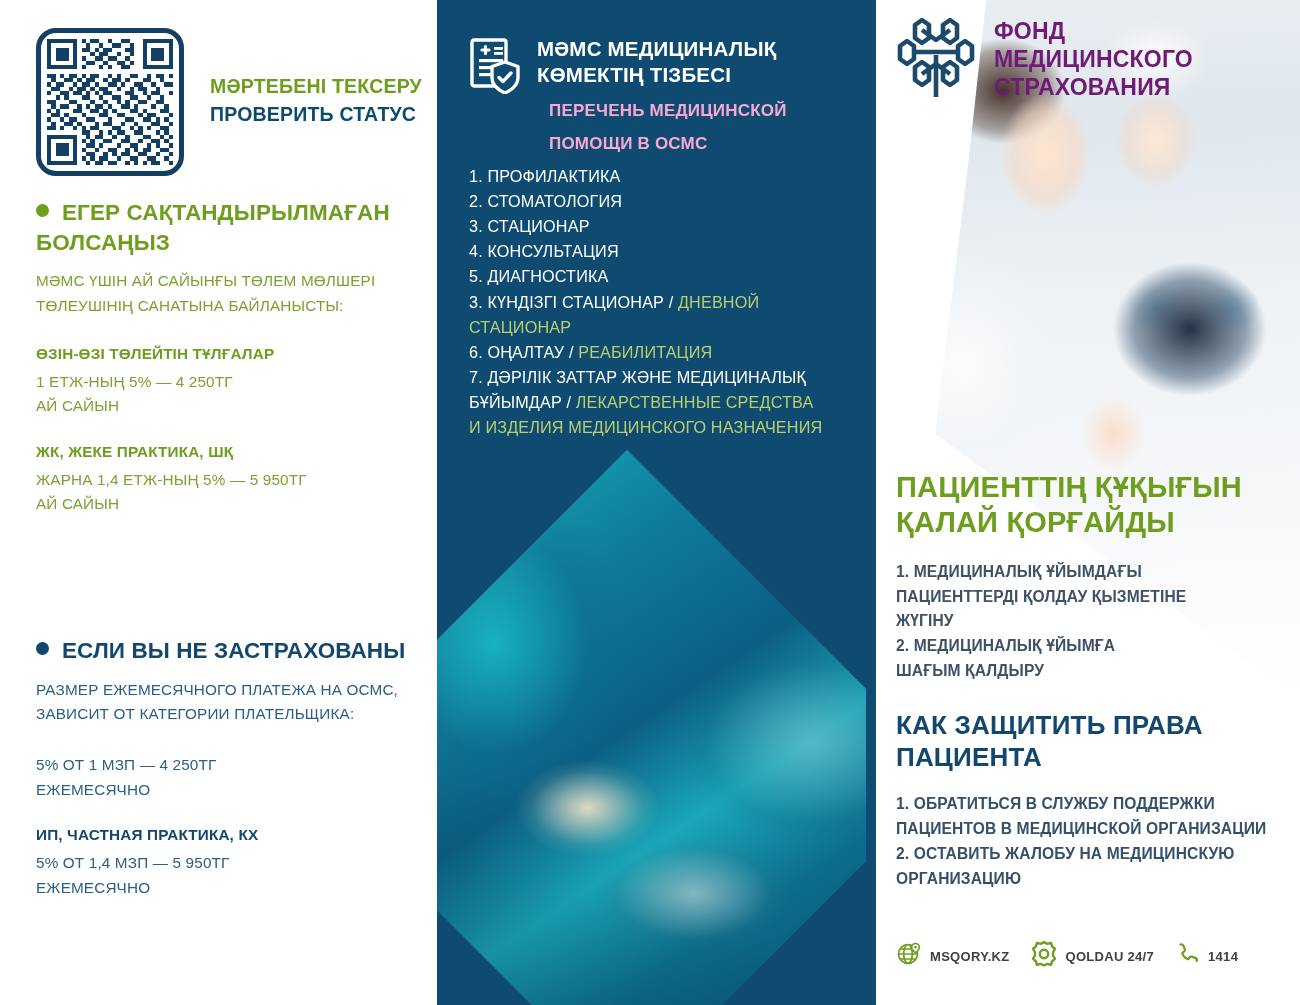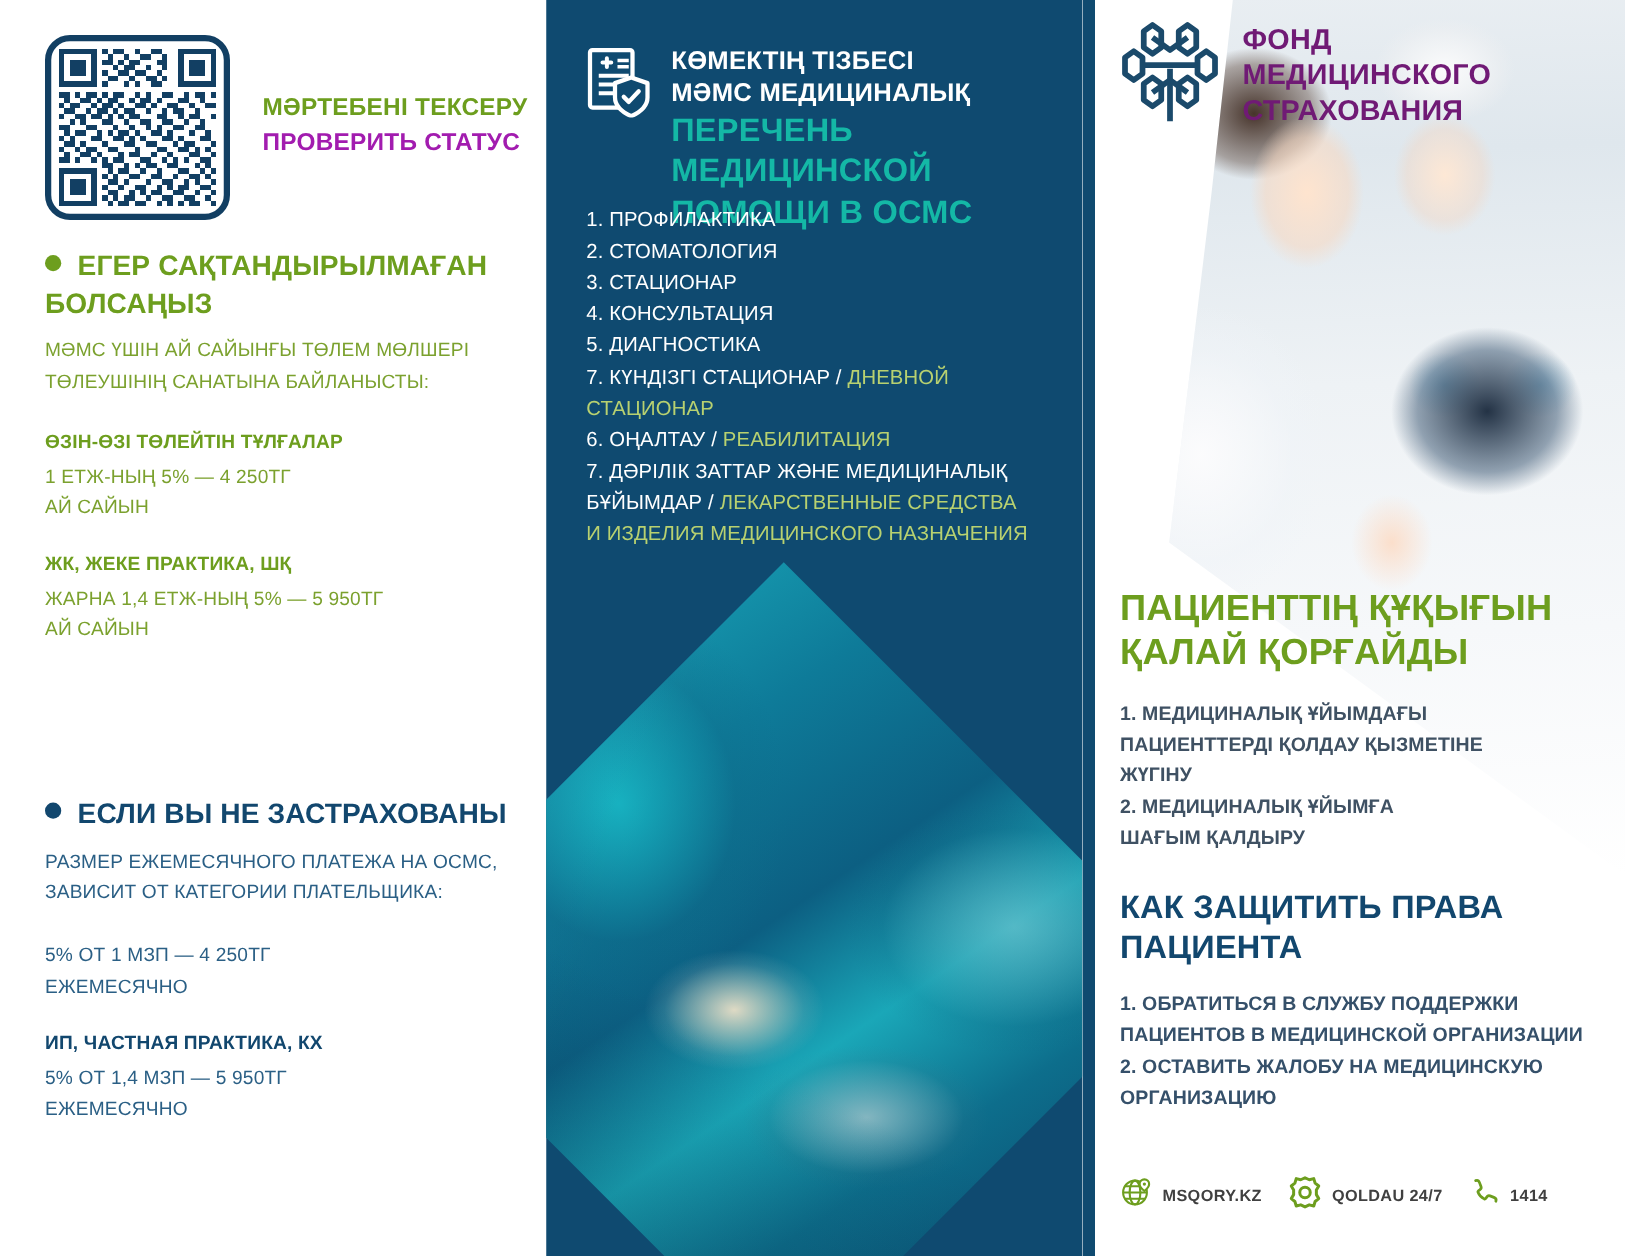--- a/index.html
+++ b/index.html
@@ -69,21 +69,21 @@
   .qr-labels { padding-bottom: 4px; }
   .qr-label-kk {
     color: #6d9e1e;
     font-size: 19.5px;
     font-weight: bold;
     letter-spacing: 0.2px;
     line-height: 1.45;
     white-space: nowrap;
   }
   .qr-label-ru {
-    color: #a21caf;
+    color: #0c4a6e;
     font-size: 19.5px;
     font-weight: bold;
     letter-spacing: 0.2px;
     line-height: 1.45;
     white-space: nowrap;
   }
 
   .section-kk { position: absolute; left: 36px; top: 198px; width: 392px; }
   .section-ru { position: absolute; left: 36px; top: 636px; width: 392px; }
 
@@ -144,26 +144,26 @@
   .center-title { padding-top: 0; }
   .ct-kk {
     color: #ffffff;
     font-size: 20.5px;
     font-weight: bold;
     line-height: 1.26;
     letter-spacing: 0.2px;
     margin: 0;
   }
   .ct-ru {
-    color: #14b8a6;
-    font-size: 26px;
+    color: #f9a8d4;
+    font-size: 17px;
     font-weight: bold;
     line-height: 1.26;
     letter-spacing: 0.2px;
-    margin: 0;
+    margin: 12px;
   }
 
   .center-list {
     position: absolute;
     left: 32px; top: 164px;
     width: 390px;
     margin: 0; padding: 0;
     list-style: none;
   }
   .center-list li {
@@ -592,34 +592,34 @@
           <rect x="25" y="9" width="9" height="2.8" fill="#ffffff"></rect>
           <rect x="25" y="14" width="9" height="2.8" fill="#ffffff"></rect>
           <rect x="10" y="21" width="24" height="3.2" fill="#ffffff"></rect>
           <rect x="10" y="28" width="24" height="3.2" fill="#ffffff"></rect>
           <rect x="10" y="35" width="14" height="3.2" fill="#ffffff"></rect>
           <path d="M36 24 L49 28.5 V40 c0 7.5 -6.5 12 -13 15 -6.5 -3 -13 -7.5 -13 -15 V28.5 Z" fill="#0f4a70" stroke="#ffffff" stroke-width="3.4" stroke-linejoin="round"></path>
           <path d="M30 39.5 l4 4 l8 -8.5" fill="none" stroke="#ffffff" stroke-width="3.4" stroke-linecap="round" stroke-linejoin="round"></path>
         </svg>
       </span>
       <div class="center-title">
+        <p class="ct-kk">МӘМС МЕДИЦИНАЛЫҚ</p>
         <p class="ct-kk">КӨМЕКТІҢ ТІЗБЕСІ</p>
-        <p class="ct-kk">МӘМС МЕДИЦИНАЛЫҚ</p>
         <p class="ct-ru">ПЕРЕЧЕНЬ МЕДИЦИНСКОЙ</p>
         <p class="ct-ru">ПОМОЩИ В ОСМС</p>
       </div>
     </div>
 
     <ul class="center-list">
       <li><span>1. ПРОФИЛАКТИКА</span><span class="alt"></span></li>
       <li><span>2. СТОМАТОЛОГИЯ</span><span class="alt"></span></li>
       <li><span>3. СТАЦИОНАР</span><span class="alt"></span></li>
       <li><span>4. КОНСУЛЬТАЦИЯ</span><span class="alt"></span></li>
       <li><span>5. ДИАГНОСТИКА</span><span class="alt"></span></li>
-      <li><span>7. КҮНДІЗГІ СТАЦИОНАР / </span><span class="alt">ДНЕВНОЙ СТАЦИОНАР</span></li>
+      <li><span>3. КҮНДІЗГІ СТАЦИОНАР / </span><span class="alt">ДНЕВНОЙ СТАЦИОНАР</span></li>
       <li><span>6. ОҢАЛТАУ / </span><span class="alt">РЕАБИЛИТАЦИЯ</span></li>
       <li><span>7. ДӘРІЛІК ЗАТТАР ЖӘНЕ МЕДИЦИНАЛЫҚ</span><span class="alt"></span></li>
       <li><span>БҰЙЫМДАР / </span><span class="alt">ЛЕКАРСТВЕННЫЕ СРЕДСТВА</span></li>
       <li><span></span><span class="alt">И ИЗДЕЛИЯ МЕДИЦИНСКОГО НАЗНАЧЕНИЯ</span></li>
     </ul>
   </div>
 
   <div class="panel-right">
     <div class="right-edge-strip"></div>
 

